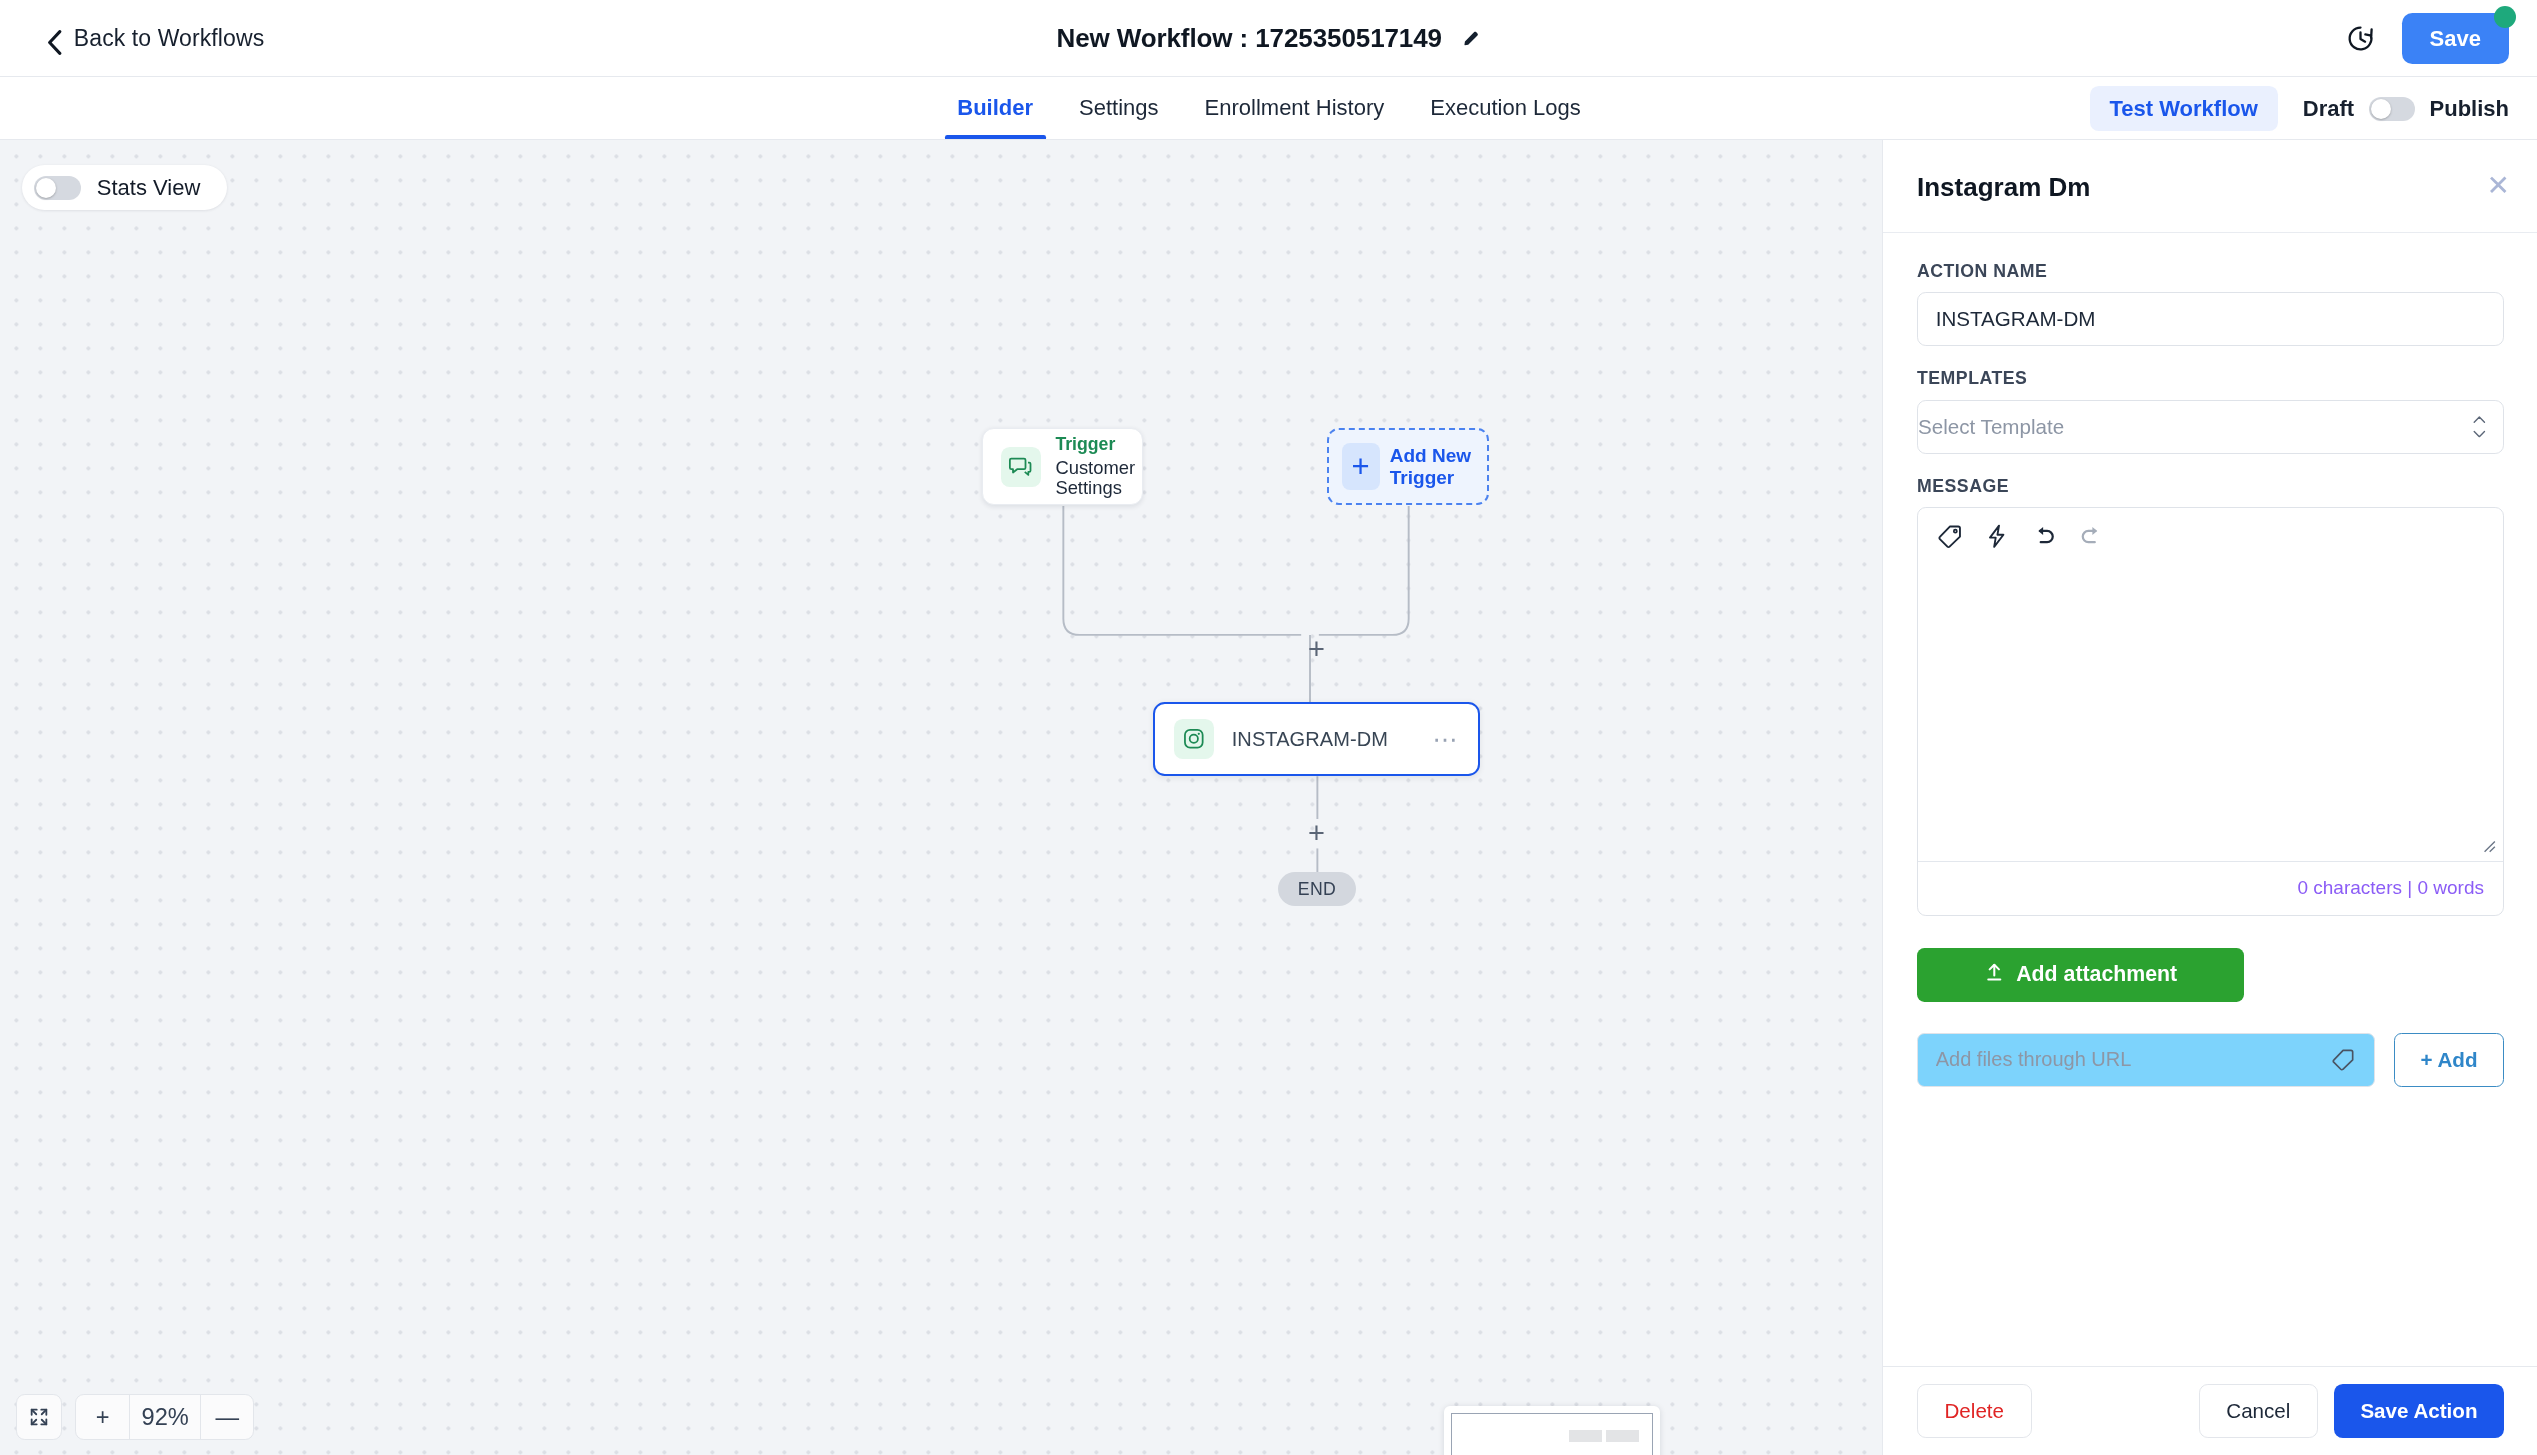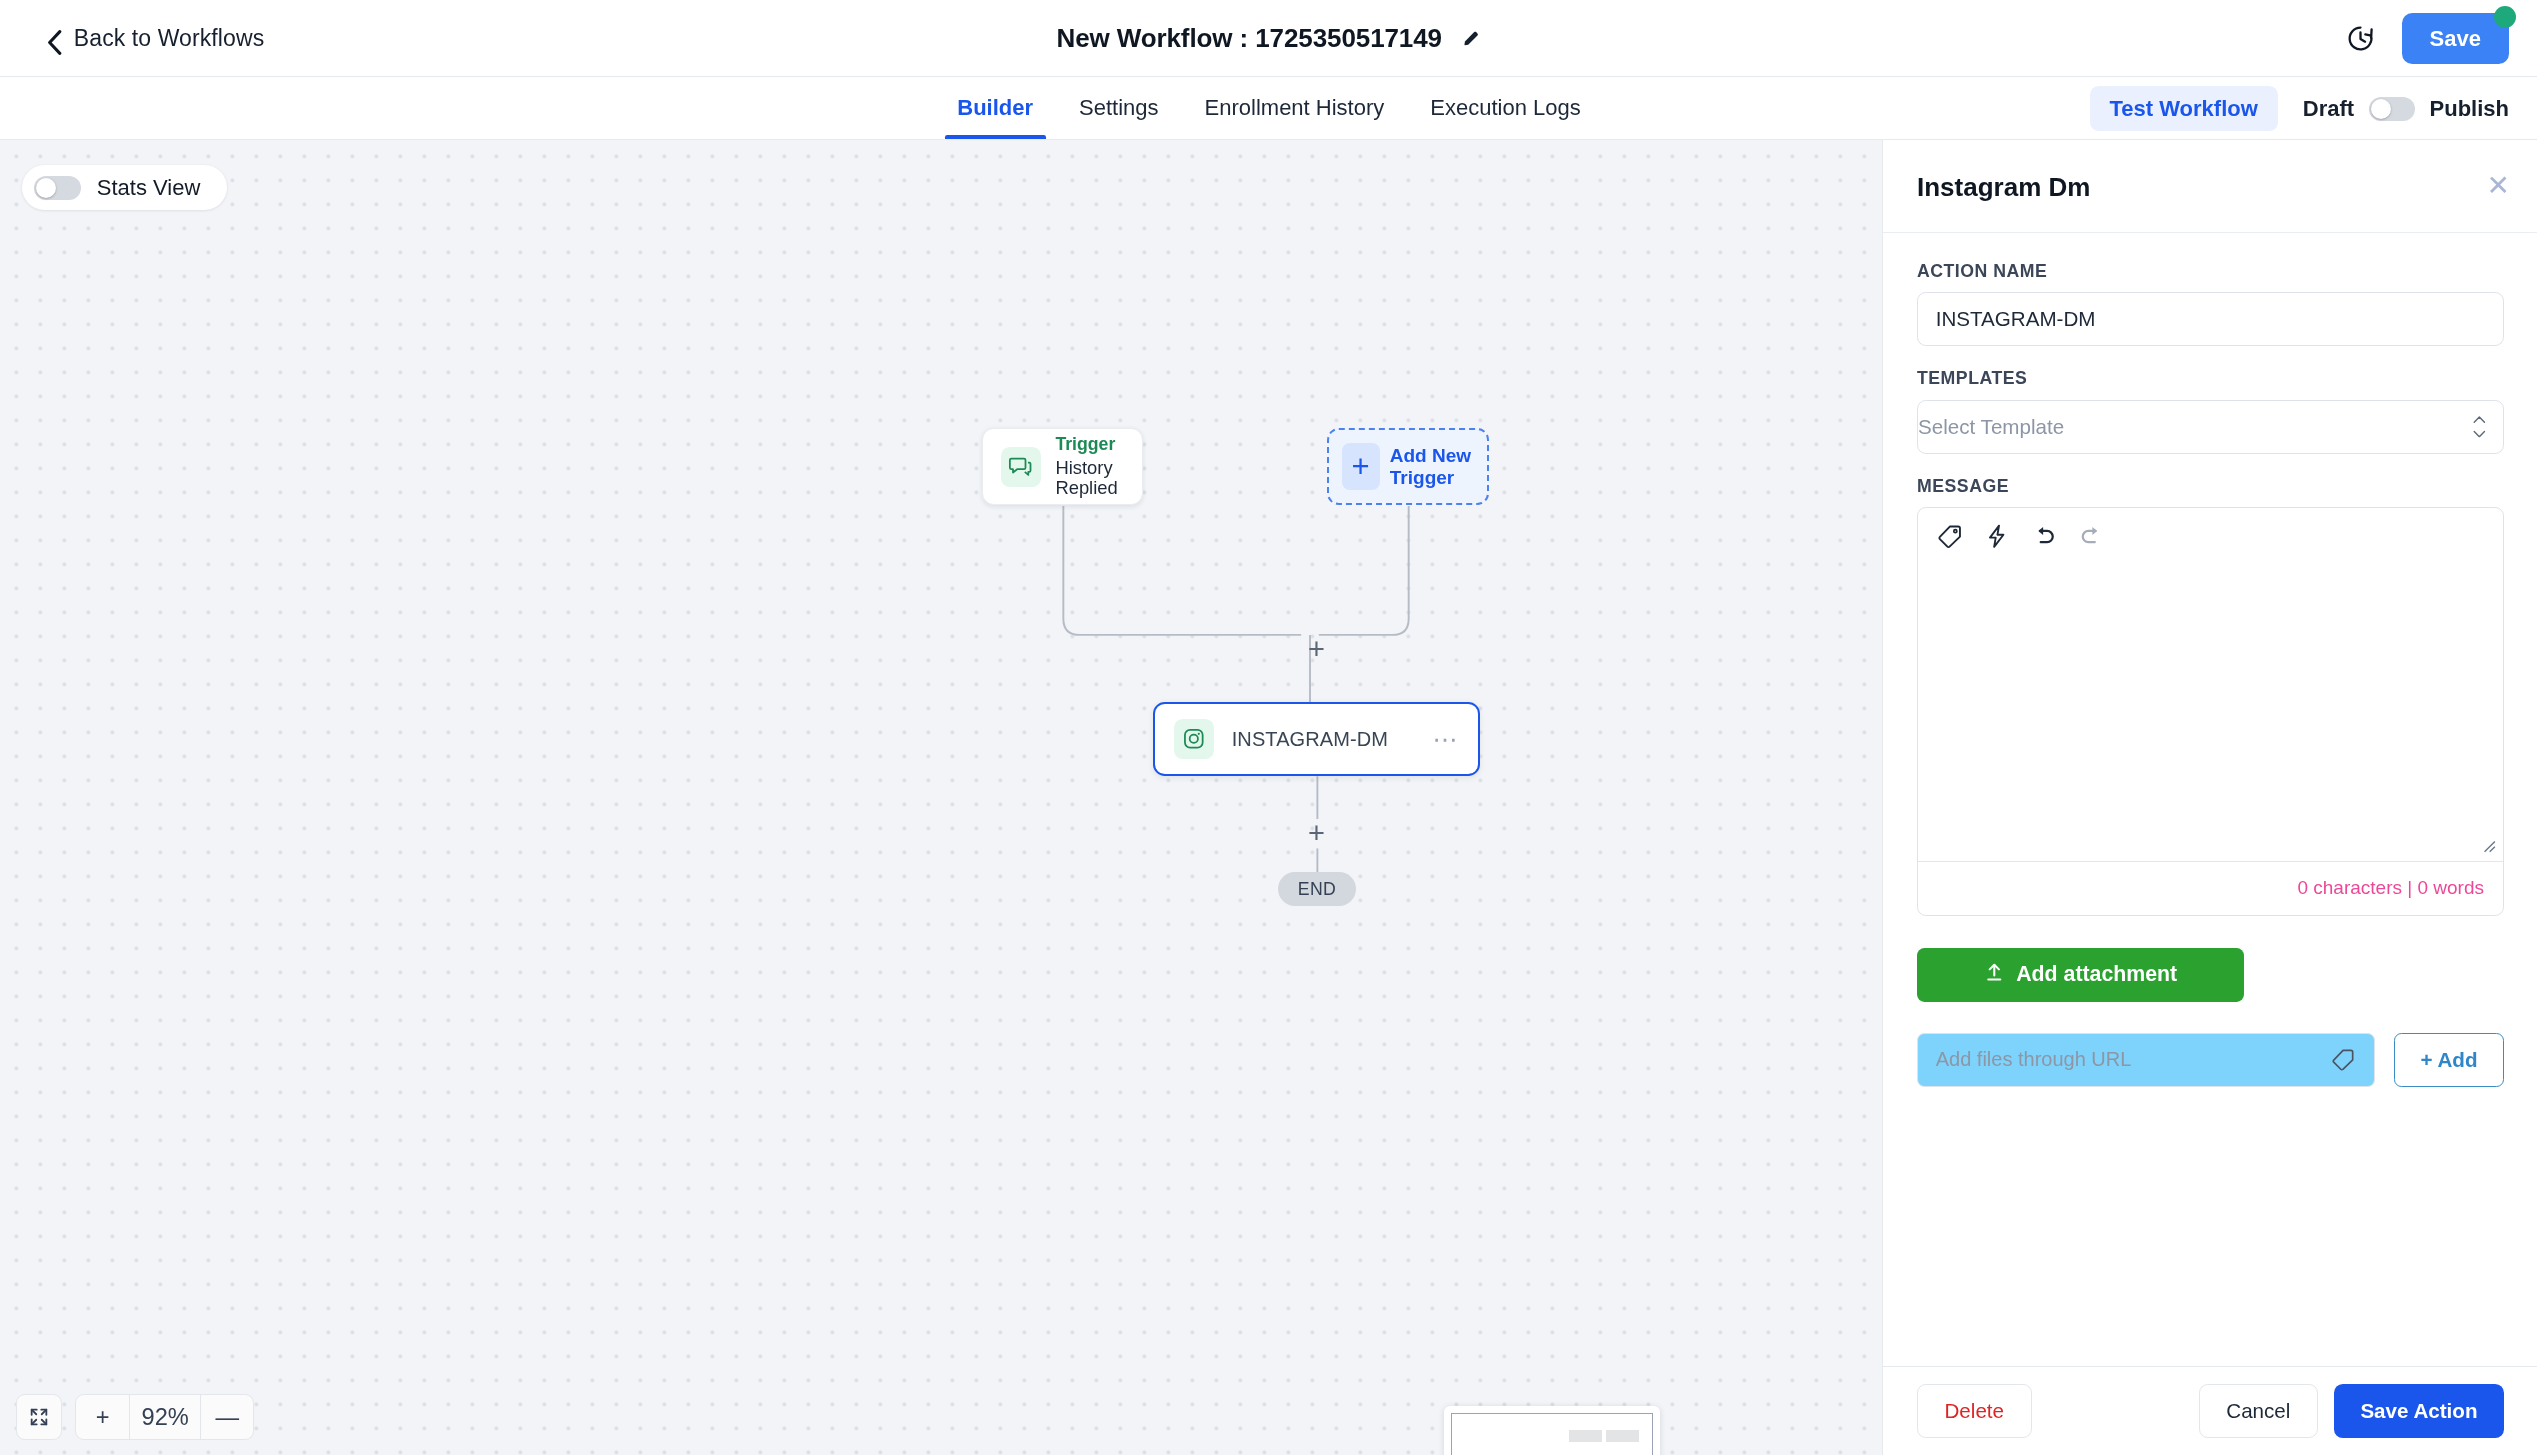--- a/index.html
+++ b/index.html
@@ -262,21 +262,21 @@
   }
   .tb-icon { cursor: pointer; display: flex; align-items: center; }
   .editor-area {
     height: 296px; border-top: 0; position: relative;
     background: #fff;
   }
   .resize-grip { position: absolute; right: 6.6px; bottom: 5.2px; }
   .editor-footer {
     border-top: 0.7px solid #e3e7ed; height: 54px;
     display: flex; align-items: center; justify-content: flex-end;
-    padding: 0 19px; font-size: 19px; color: #ec4899;
+    padding: 0 19px; font-size: 19px; color: #8b5cf6;
   }
 
   .attach-btn {
     margin-top: 32px; width: 327px; height: 54px; background: #2ba230;
     color: #ffffff; border: none; border-radius: 7.4px;
     font-size: 21.3px; font-weight: 700; cursor: pointer;
     display: flex; align-items: center; justify-content: center; gap: 11.8px;
     font-family: "Liberation Sans", sans-serif;
   }
 
@@ -402,21 +402,21 @@
 
         <div class="node node-trigger">
           <span class="icon-tile">
             <svg width="25" height="25" viewBox="0 0 24 24">
               <path d="M3.2 4.4 h12.2 a1.4 1.4 0 0 1 1.4 1.4 v7.4 a1.4 1.4 0 0 1 -1.4 1.4 h-6.6 l-4 3.2 v-3.2 h-1.6 a1.4 1.4 0 0 1 -1.4 -1.4 v-7.4 a1.4 1.4 0 0 1 1.4 -1.4 z" fill="none" stroke="#1c8a54" stroke-width="1.7" stroke-linejoin="round"></path>
               <path d="M19.2 8.2 h1.2 a1.2 1.2 0 0 1 1.2 1.2 v6.6 a1.2 1.2 0 0 1 -1.2 1.2 h-0.9 v2.9 l-3.4 -2.9" fill="none" stroke="#1c8a54" stroke-width="1.7" stroke-linejoin="round"></path>
             </svg>
           </span>
           <span class="trigger-texts">
             <span class="trigger-kind">Trigger</span>
-            <span class="trigger-name">History Replied</span>
+            <span class="trigger-name">Customer Settings</span>
           </span>
         </div>
 
         <div class="node-addtrigger">
           <span class="plus-tile">+</span>
           <span class="addtrigger-label">Add New Trigger</span>
         </div>
 
         <div class="plus-handle ph-1">+</div>
 

